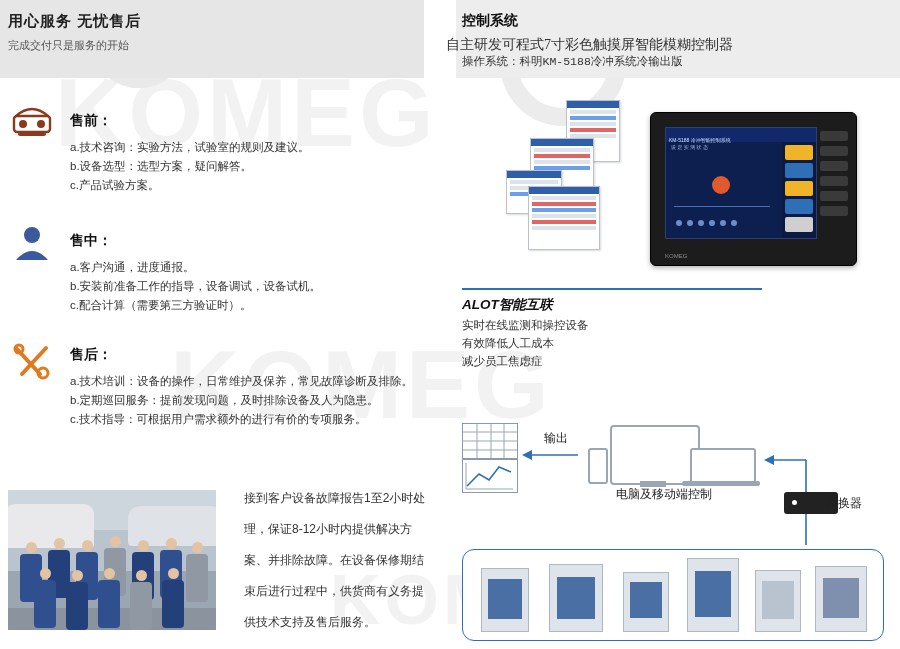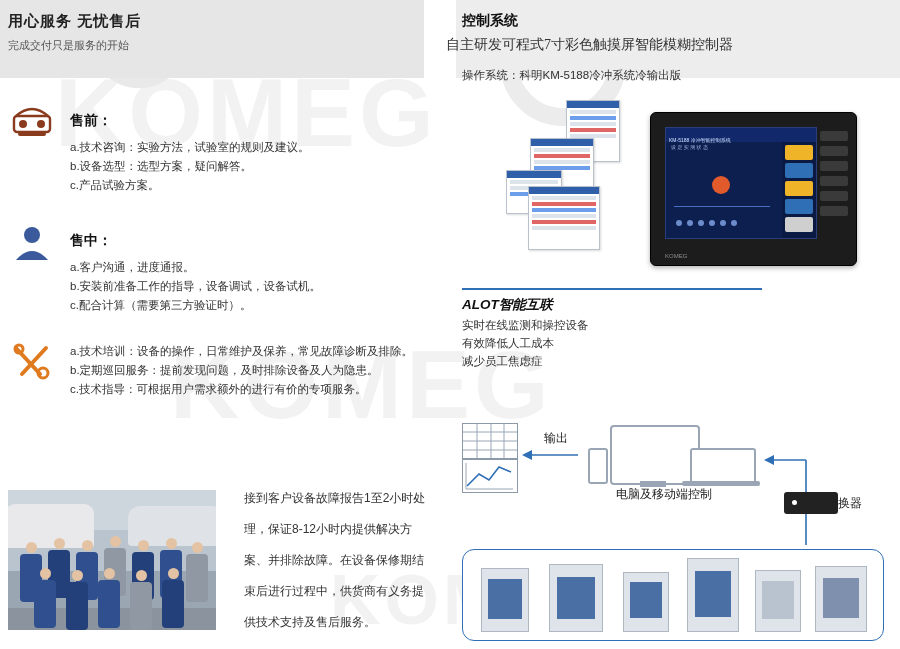--- a/index.html
+++ b/index.html
@@ -43,21 +43,21 @@
   }
 
   .right-band{
     position:absolute;left:456px;top:0;width:444px;height:78px;
     background:#ededed;z-index:1;
   }
   .right-title{
     position:absolute;left:462px;top:12px;font-size:14px;font-weight:bold;color:#111;z-index:2;
   }
   .right-l1{position:absolute;left:446px;top:36px;font-size:14px;color:#333;z-index:2;font-family:Liberation Serif, serif;}
-  .right-l2{position:absolute;left:462px;top:68px;font-size:11.5px;color:#333;z-index:2;}
+  .right-l2{position:absolute;left:462px;top:54px;font-size:11.5px;color:#333;z-index:2;font-family:Liberation Mono, monospace;}
 
   
   .svc{position:absolute;z-index:2;}
   .svc-title{font-size:14px;font-weight:bold;color:#111;margin:4px 0 8px 0;}
   .svc-line{font-size:11.5px;color:#333;line-height:19px;white-space:nowrap;}
   .svc-icon{position:absolute;width:44px;height:44px;z-index:2;}
 
   
   .alot-rule{position:absolute;left:462px;top:288px;width:300px;height:2px;background:#2f6fb5;z-index:2;}
   .alot-title{position:absolute;left:462px;top:296px;font-size:13.5px;font-weight:bold;color:#111;z-index:2;font-style:italic;}
@@ -181,20 +181,21 @@
   <div class="svc-line">c.配合计算（需要第三方验证时）。</div>
 </div>
 
 <svg class="svc-icon" style="left:10px;top:340px;" viewBox="0 0 44 44">
   <path d="M6 8 L30 34" stroke="#e07a1f" stroke-width="4" stroke-linecap="round"></path>
   <path d="M36 8 L12 34" stroke="#e07a1f" stroke-width="4" stroke-linecap="round"></path>
   <circle cx="33" cy="33" r="5" fill="none" stroke="#e07a1f" stroke-width="3"></circle>
   <circle cx="9" cy="9" r="4" fill="none" stroke="#e07a1f" stroke-width="3"></circle>
 </svg>
 <div class="svc" style="left:70px;top:342px;">
+  <div class="svc-title">售后：</div>
   <div class="svc-line">a.技术培训：设备的操作，日常维护及保养，常见故障诊断及排除。</div>
   <div class="svc-line">b.定期巡回服务：提前发现问题，及时排除设备及人为隐患。</div>
   <div class="svc-line">c.技术指导：可根据用户需求额外的进行有价的专项服务。</div>
 </div>
 
 <div class="mini" style="left:566px;top:100px;width:52px;height:60px;">
   <div class="bar"></div>
     <div class="row"></div>
     <div class="row b"></div>
     <div class="row"></div>

